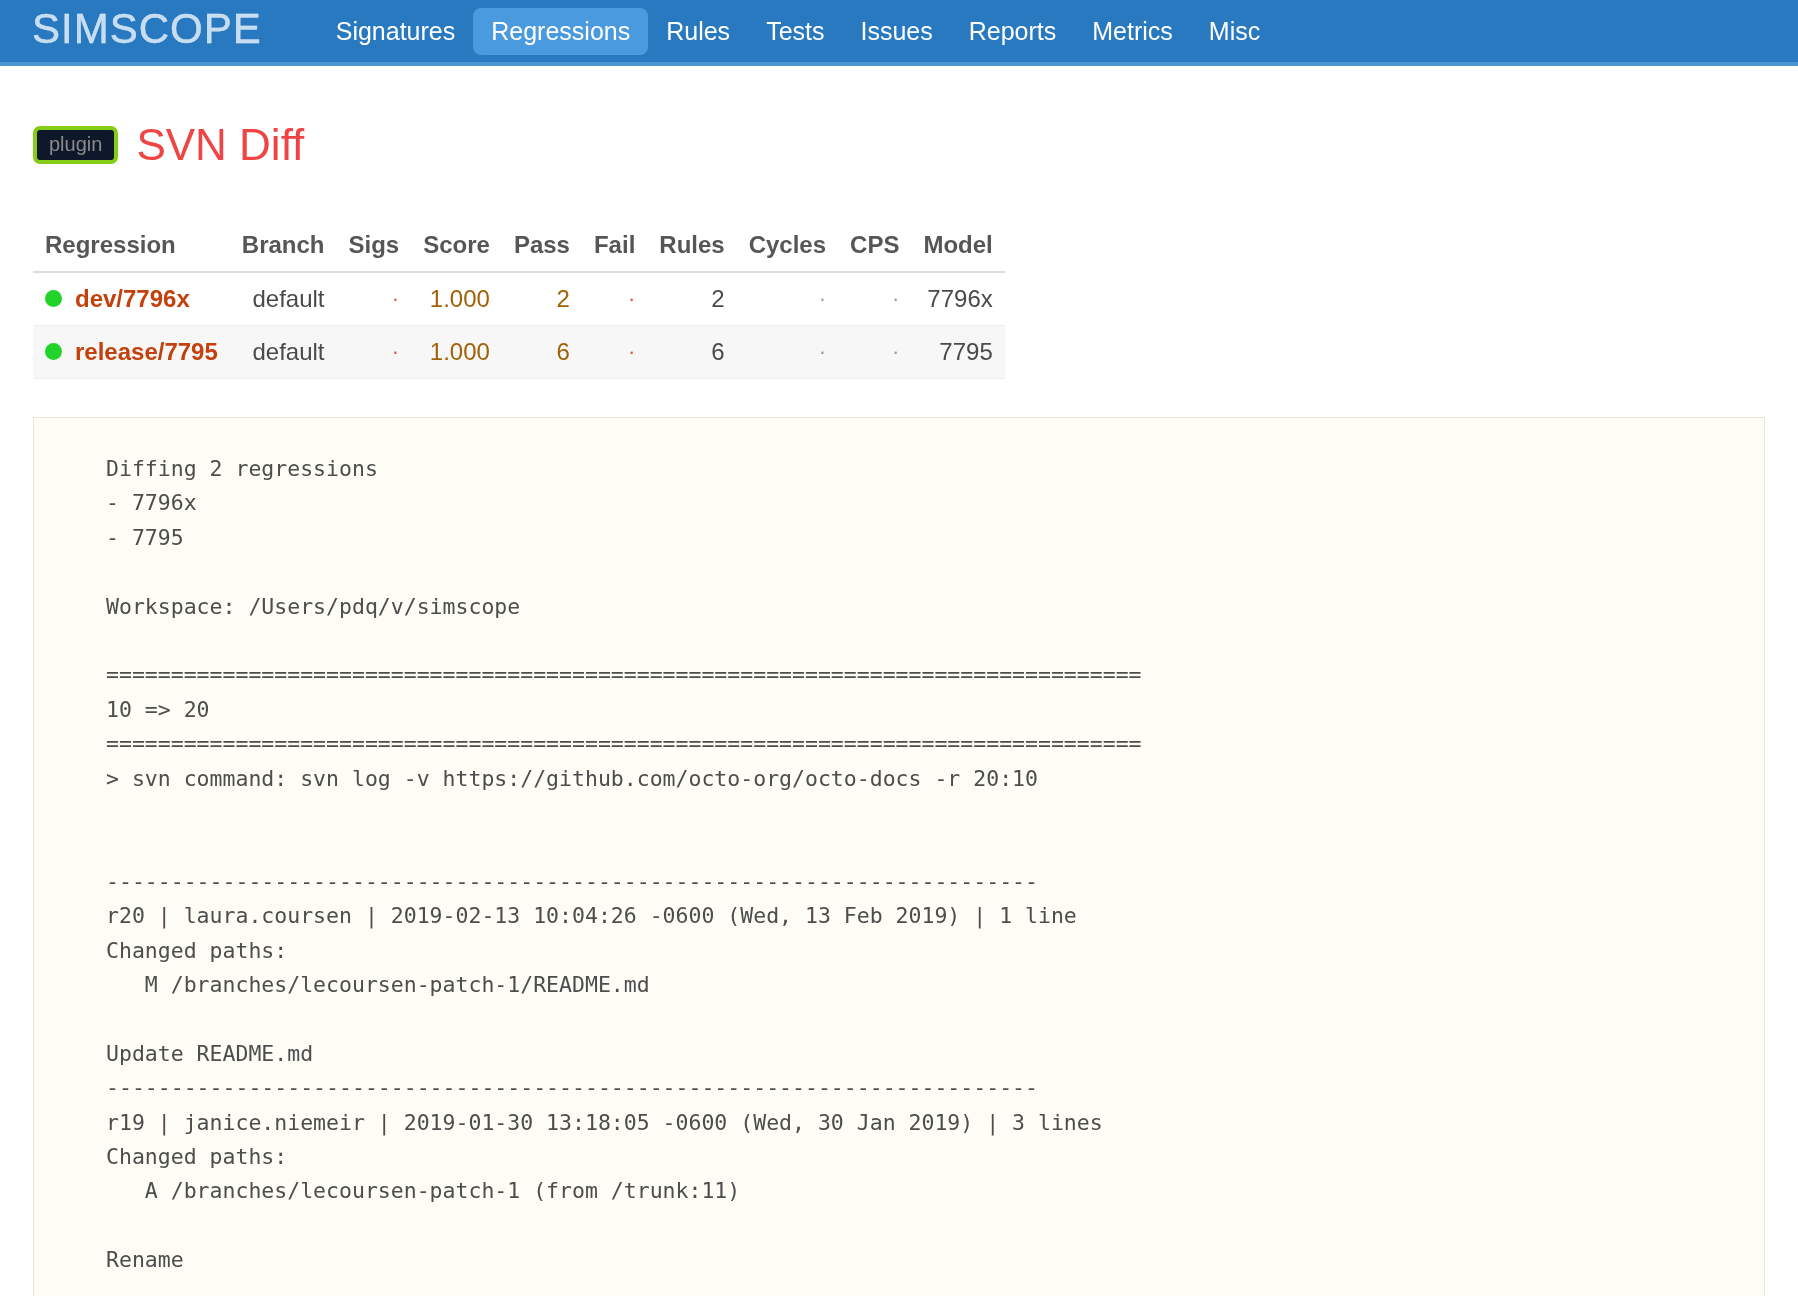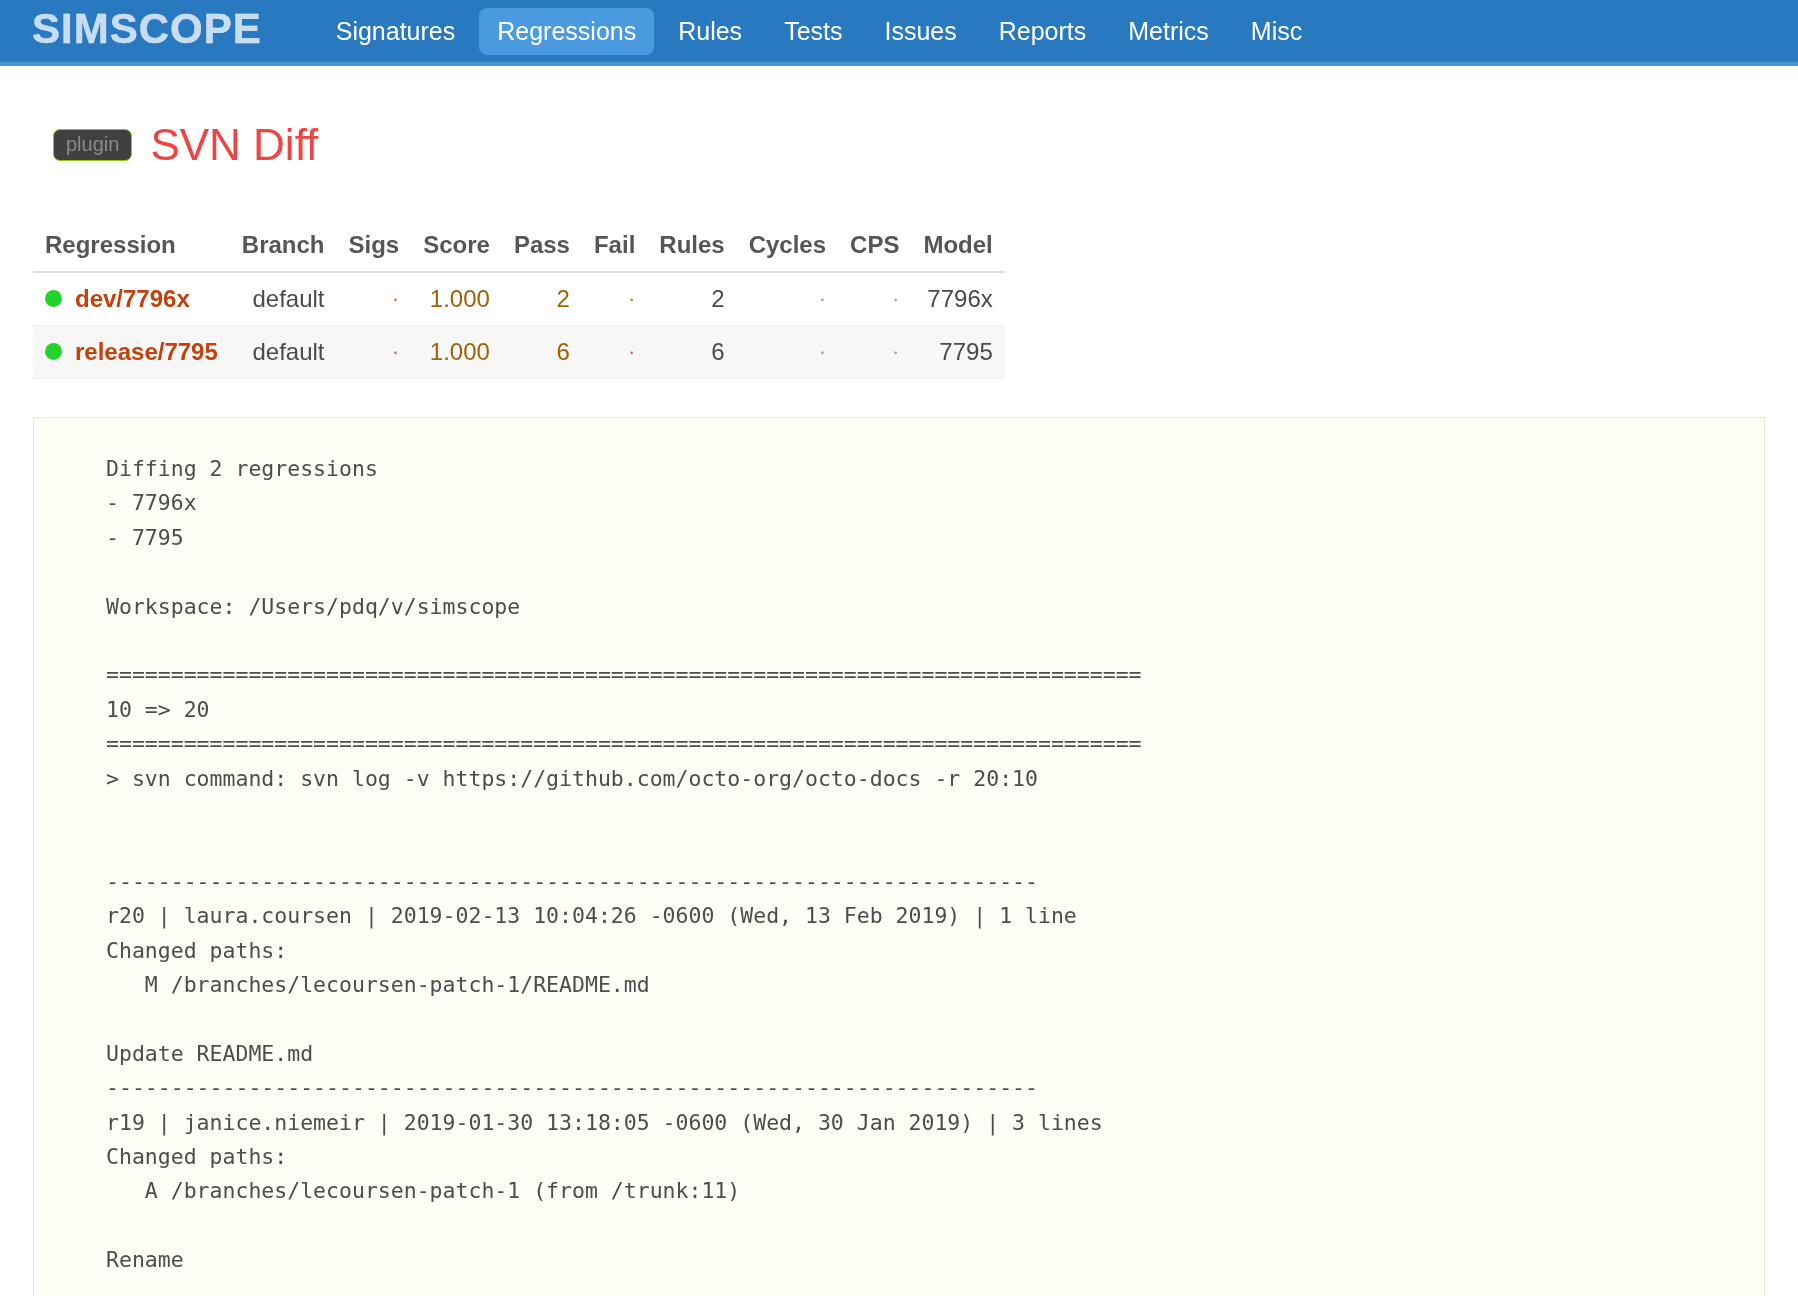--- a/index.html
+++ b/index.html
@@ -24,33 +24,32 @@
     content: "";
     position: absolute;
     left: 0; right: 0; bottom: -4px;
     height: 4px;
     background: #4a95d2;
   }
   .brand {
     font-size: 42px;
     letter-spacing: 1px;
     color: #cfe2f3;
-    font-weight: 700;
+    font-weight: 400;
     font-family: "Liberation Sans", sans-serif;
     -webkit-text-stroke: 0.4px #e8f1fa;
     opacity: .95;
     user-select: none;
     margin-right: 56px;
     line-height: 1;
     padding-bottom: 4px;
   }
   .nav-items {
     display: flex;
     align-items: center;
-    gap: 6px;
   }
   .nav-item {
     color: #ffffff;
     font-size: 25px;
     padding: 9px 18px;
     border-radius: 8px;
     white-space: nowrap;
     cursor: pointer;
   }
   .nav-item.active {
@@ -58,28 +57,27 @@
   }
 
   
   .page-head {
     display: flex;
     align-items: center;
     gap: 18px;
     padding: 28px 0 10px 33px;
   }
   .badge-plugin {
-    border: 1px solid #84cc16;
+    border: 4px solid #84cc16;
     border-radius: 7px;
     color: #8a8a8a;
     font-size: 20px;
     padding: 4px 12px 6px;
     line-height: 1;
-    background: #404040;
-    margin-left: 20px;
+    background: #0f172a;
   }
   .page-title {
     font-size: 44px;
     color: #ef4444;
     font-weight: 400;
     line-height: 1;
   }
 
   
   .table-wrap { padding: 18px 0 0 33px; }

